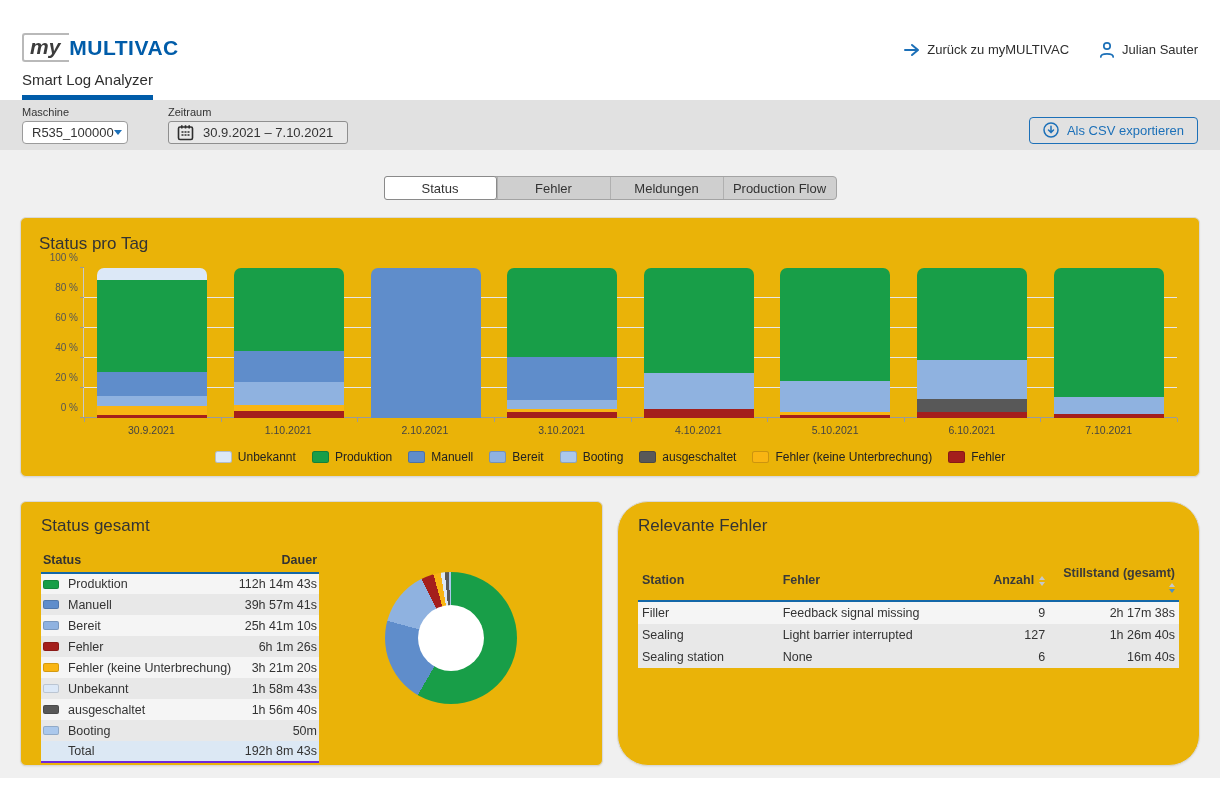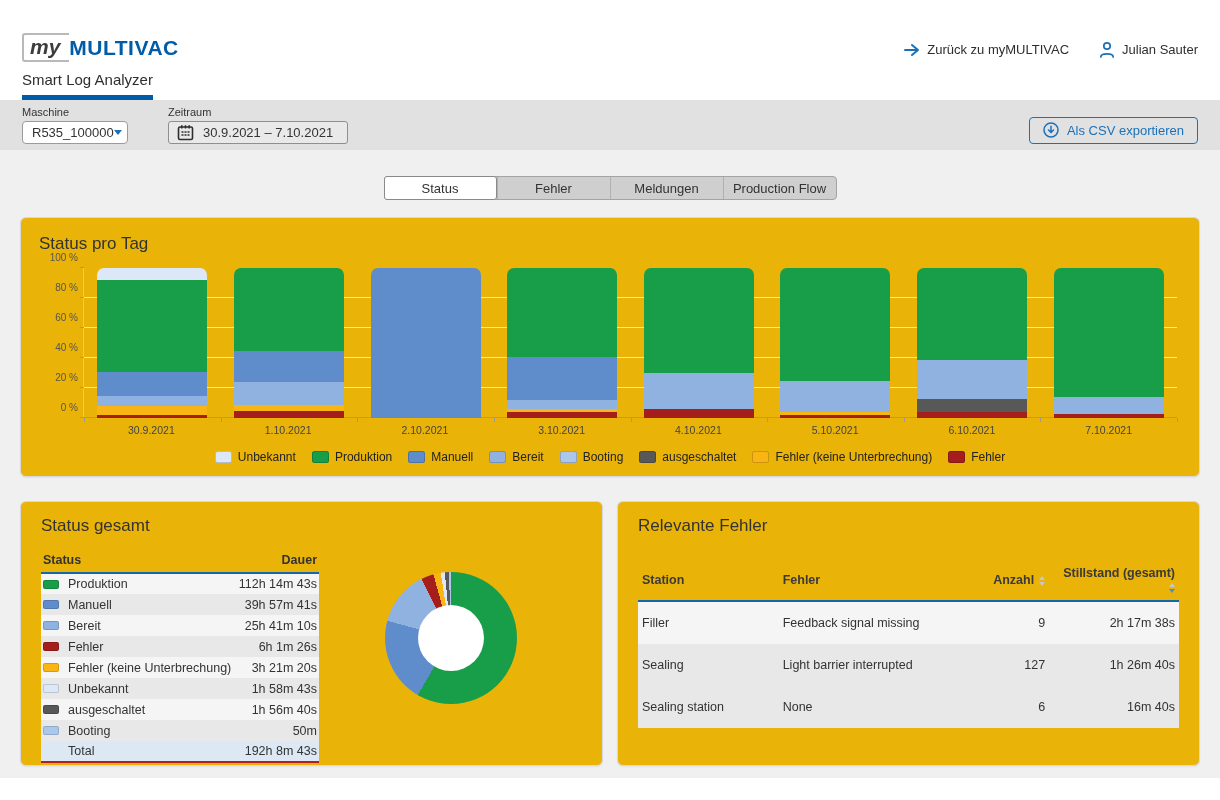--- a/index.html
+++ b/index.html
@@ -44,41 +44,41 @@
   .seg-block { width:100%; }
   .xtick { position:absolute; bottom:-4px; width:1px; height:4px; background:#9a9a9a; }
   .xlabels { display:flex; margin:6px 4px 0 44px; }
   .xl { flex:1; text-align:center; font-size:10.5px; color:#444; }
   .legend { display:flex; justify-content:center; align-items:center; gap:16px; margin-top:14px; font-size:12px; color:#222; }
   .leg-item { display:flex; align-items:center; gap:6px; cursor:pointer; }
   .sw { width:17px; height:12px; border-radius:2.5px; border:1px solid rgba(0,0,0,.18); }
 
   .row2 { display:flex; gap:14px; position:relative; top:55px; height:265px; }
   .status-panel { width:583px; padding:14px 20px; display:flex; }
-  .fehler-panel { flex:1; padding:14px 20px; }
+  .fehler-panel { flex:1; padding:14px 20px;border-radius:31px; }
 
   table { border-collapse:collapse; }
   .status-table { width:278px; font-size:12.5px; margin-top:13px; }
   .status-table th { font-weight:bold; text-align:left; padding:4px 2px 5px 2px; border-bottom:2px solid #1467a8; font-size:12.5px; }
   .status-table th:last-child, .status-table td:last-child { text-align:right; }
   .status-table td { padding:3px 2px; height:21px; }
   .status-cell { display:flex; align-items:center; gap:9px; }
   .swatch { width:16px; height:9px; border-radius:2px; border:1px solid rgba(0,0,0,.15); flex:none; }
   tr.odd  { background:#f5f5f5; }
   tr.even { background:#e8e8e8; }
-  tr.total-row { background:#dce8f4; border-bottom:2px solid #b91c1c;padding-left:7px; }
+  tr.total-row { background:#dce8f4; border-bottom:2px solid #6d28d9;padding-left:7px; }
   tr.total-row td:first-child { padding-left:27px; }
 
   .donut-wrap { flex:1; display:flex; align-items:center; justify-content:center; padding-top:8px; }
   .donut { width:132px; height:132px; border-radius:50%; position:relative; }
   .donut::after { content:''; position:absolute; inset:33px; background:#fff; border-radius:50%; }
 
   .fehler-table { width:100%; font-size:12.5px; margin-top:26px; }
   .fehler-table th { font-weight:bold; text-align:left; padding:4px 4px 6px 4px; border-bottom:2px solid #1467a8; color:#3a3a3a; }
-  .fehler-table td { padding:14px 4px; height:21px; }
+  .fehler-table td { padding:4px 4px; height:21px; }
   .fehler-table th.num, .fehler-table td.num { text-align:right; }
   .col-station { width:26%; } .col-fehler { width:35%; } .col-anzahl { width:15%; } .col-still { width:24%; }
   .sort { display:inline-flex; flex-direction:column; gap:2px; margin-left:5px; vertical-align:middle; }
   .tri-up { width:0; height:0; border-left:3.5px solid transparent; border-right:3.5px solid transparent; border-bottom:4.5px solid #c4c8cd; }
   .tri-down { width:0; height:0; border-left:3.5px solid transparent; border-right:3.5px solid transparent; border-top:4.5px solid #c4c8cd; }
   .tri-active { border-top-color:#4a90c9; }
 
   .bottom-strip { height:22px; background:#fff; }
   .icon-svg { display:block; }
 </style>

